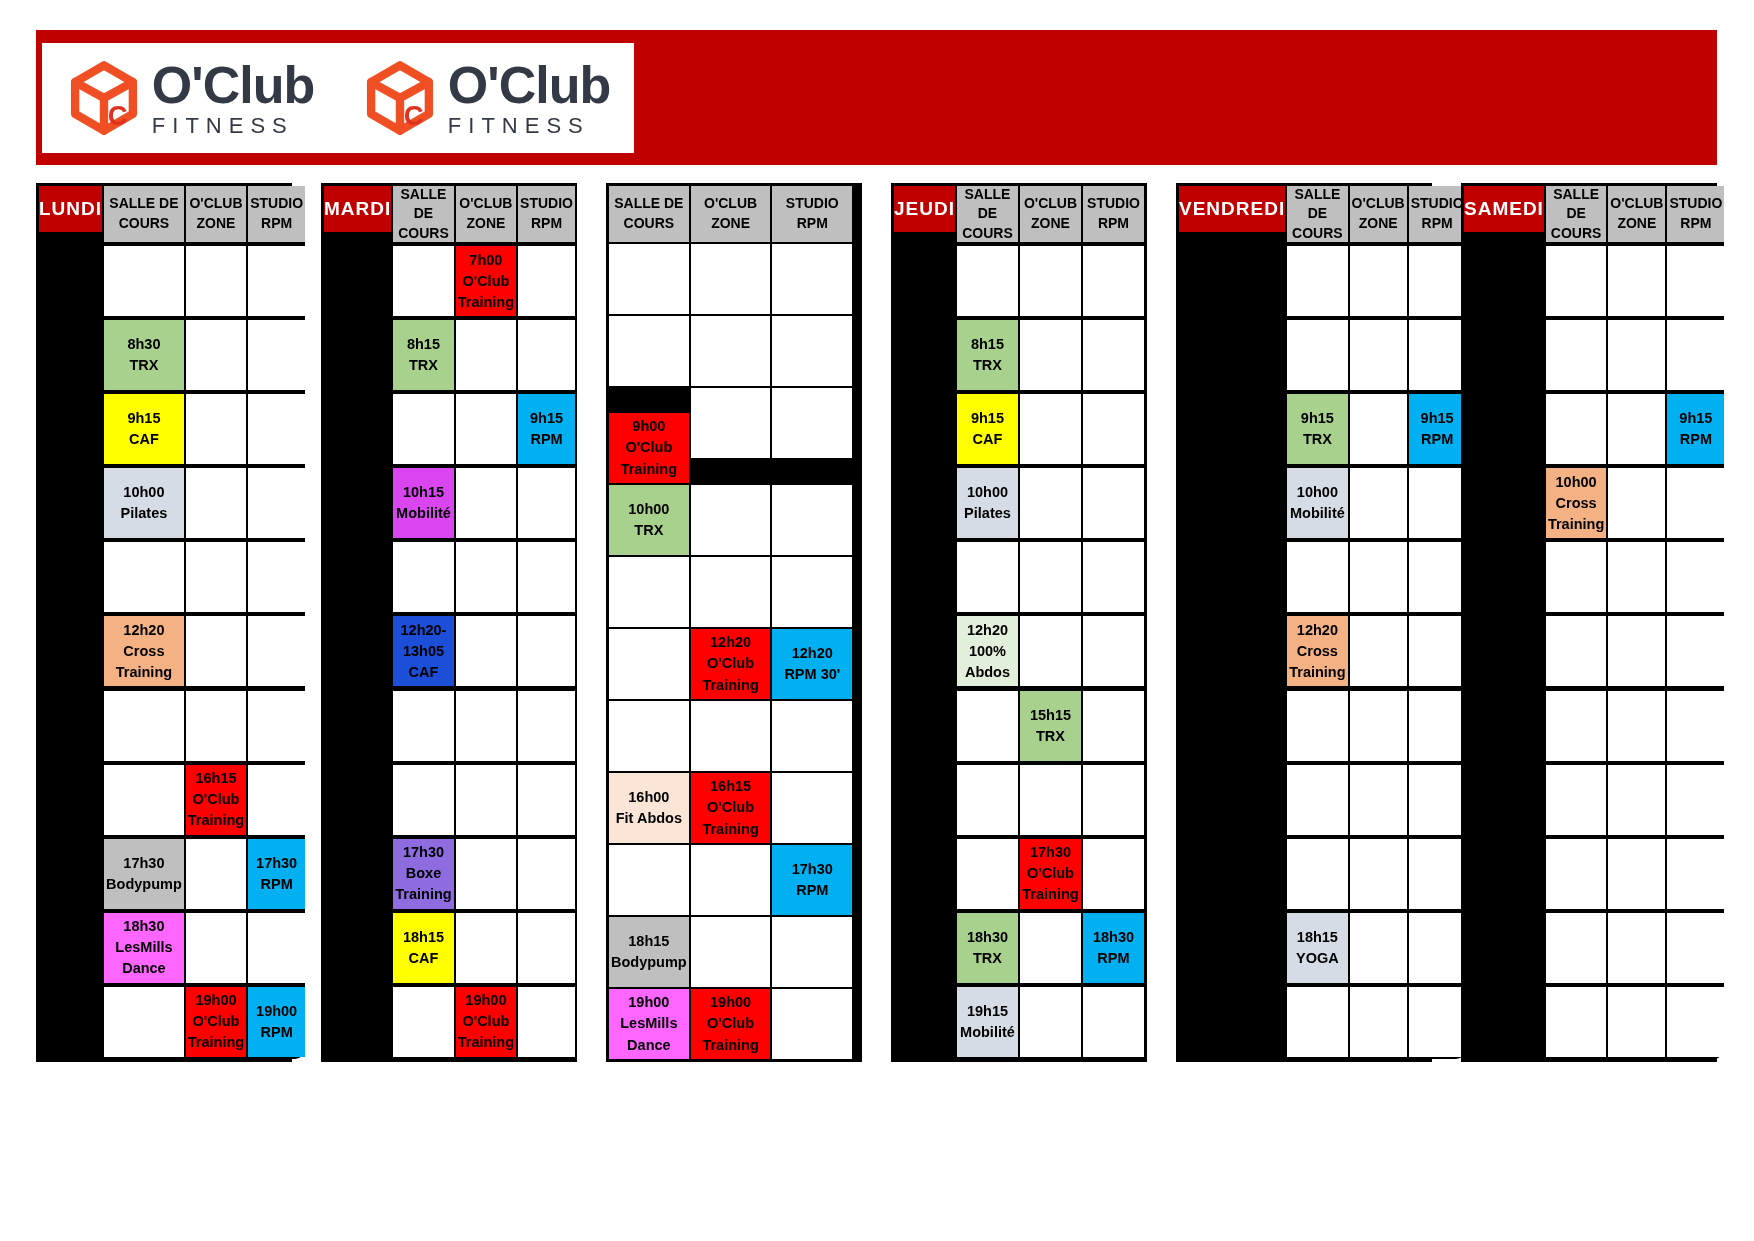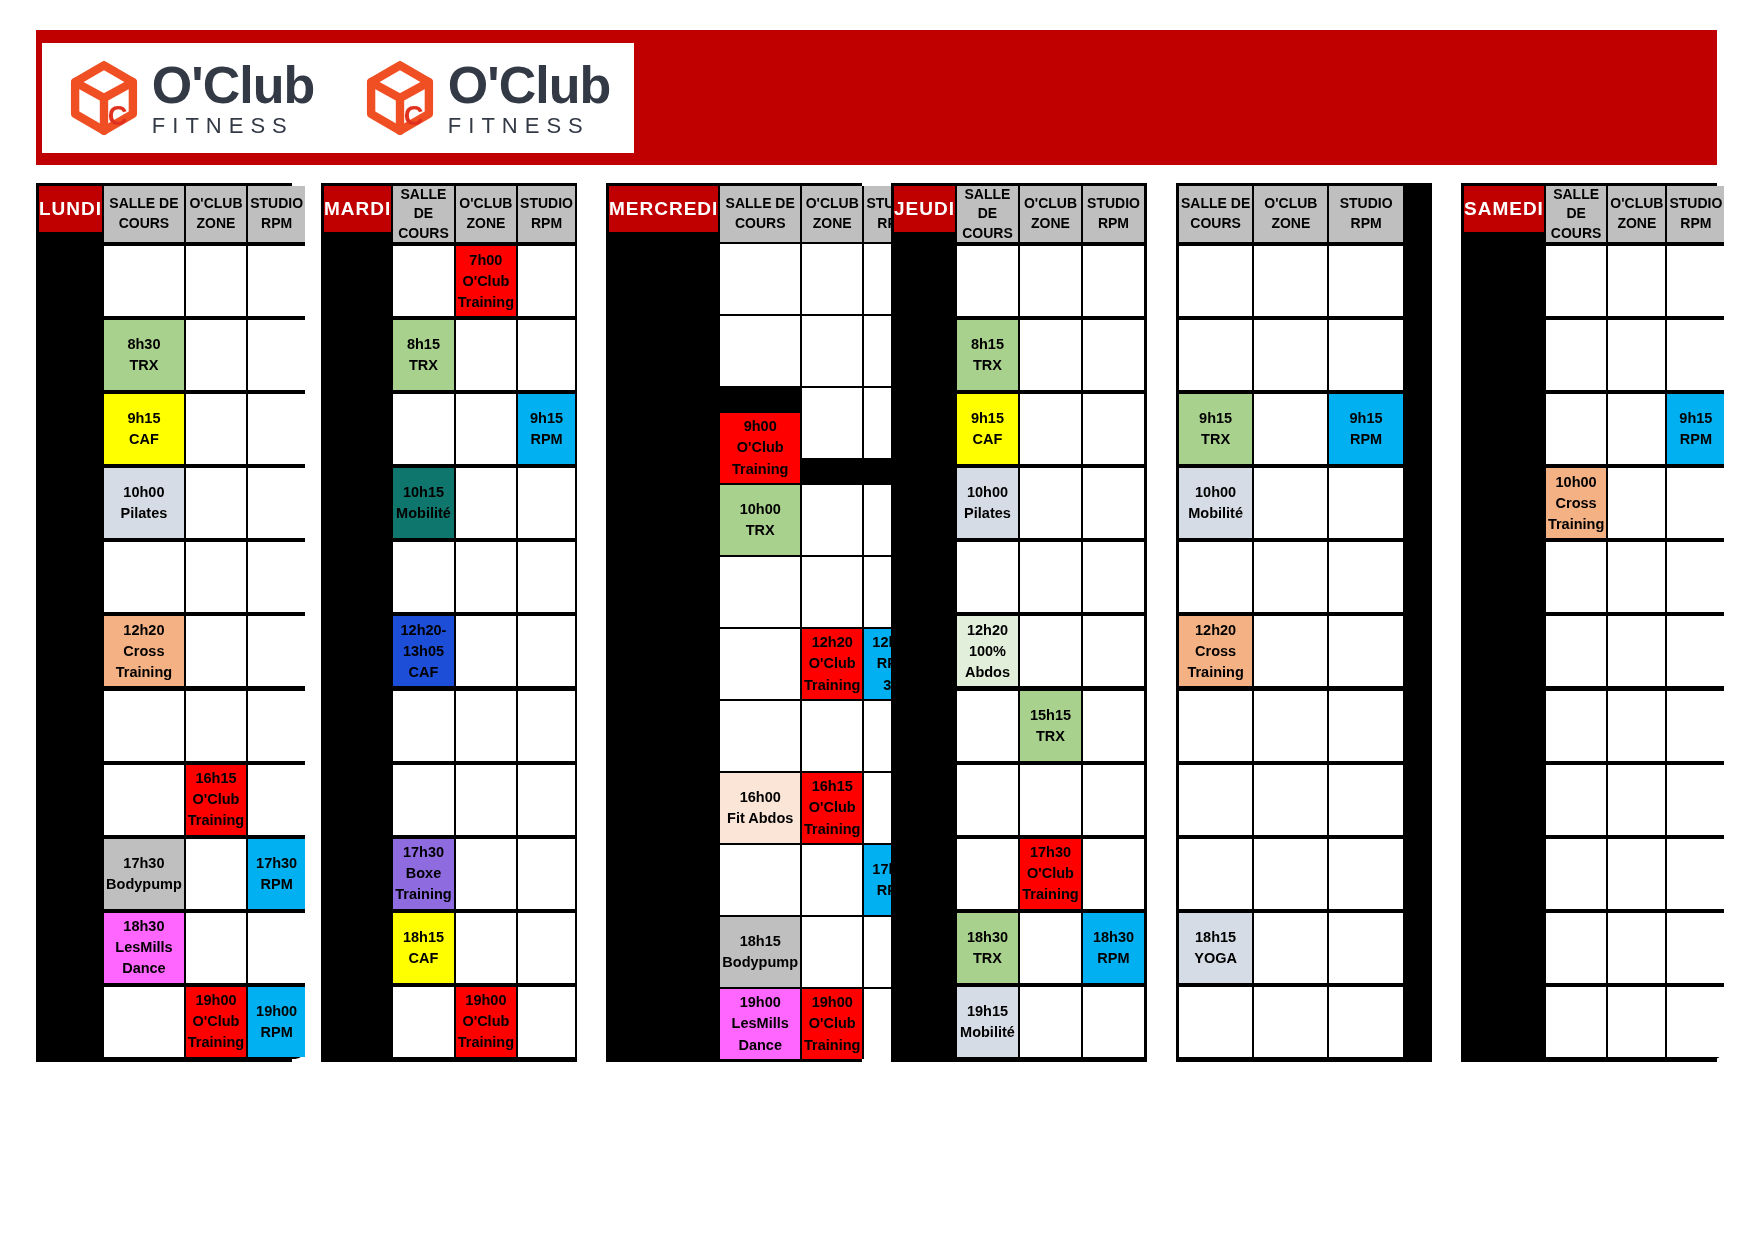--- a/index.html
+++ b/index.html
@@ -168,21 +168,21 @@
 Training</div>
           <div class="cell"></div>
           <div class="cell" style="background: rgb(169, 209, 142);">8h15
 TRX</div>
           <div class="cell"></div>
           <div class="cell"></div>
           <div class="cell"></div>
           <div class="cell"></div>
           <div class="cell" style="background: rgb(0, 176, 240);">9h15
 RPM</div>
-          <div class="cell" style="background: #0f766e;">10h15
+          <div class="cell" style="background: #d946ef;">10h15
 Mobilité</div>
           <div class="cell"></div>
           <div class="cell"></div>
           <div class="cell"></div>
           <div class="cell"></div>
           <div class="cell"></div>
           <div class="cell" style="background: #1d4ed8;">12h20-
 13h05
 CAF</div>
           <div class="cell"></div>
@@ -202,21 +202,20 @@
           <div class="cell"></div>
           <div class="cell"></div>
           <div class="cell"></div>
           <div class="cell" style="background: rgb(255, 0, 0);">19h00
 O'Club
 Training</div>
           <div class="cell"></div>
         </div>
   </div>
       <div class="day-col">
-    <div class="day-header">MERCREDI</div>
     <div class="day-grid">
           <div class="cell subhead">SALLE DE
 COURS</div>
           <div class="cell subhead">O'CLUB
 ZONE</div>
           <div class="cell subhead">STUDIO
 RPM</div>
           <div class="cell"></div>
           <div class="cell"></div>
           <div class="cell"></div>
@@ -315,20 +314,21 @@
           <div class="cell"></div>
           <div class="cell" style="background: rgb(0, 176, 240);">18h30
 RPM</div>
           <div class="cell" style="background: rgb(214, 220, 229);">19h15
 Mobilité</div>
           <div class="cell"></div>
           <div class="cell"></div>
         </div>
   </div>
       <div class="day-col">
+    <div class="day-header">VENDREDI</div>
     <div class="day-grid">
           <div class="cell subhead">SALLE DE
 COURS</div>
           <div class="cell subhead">O'CLUB
 ZONE</div>
           <div class="cell subhead">STUDIO
 RPM</div>
           <div class="cell"></div>
           <div class="cell"></div>
           <div class="cell"></div>

